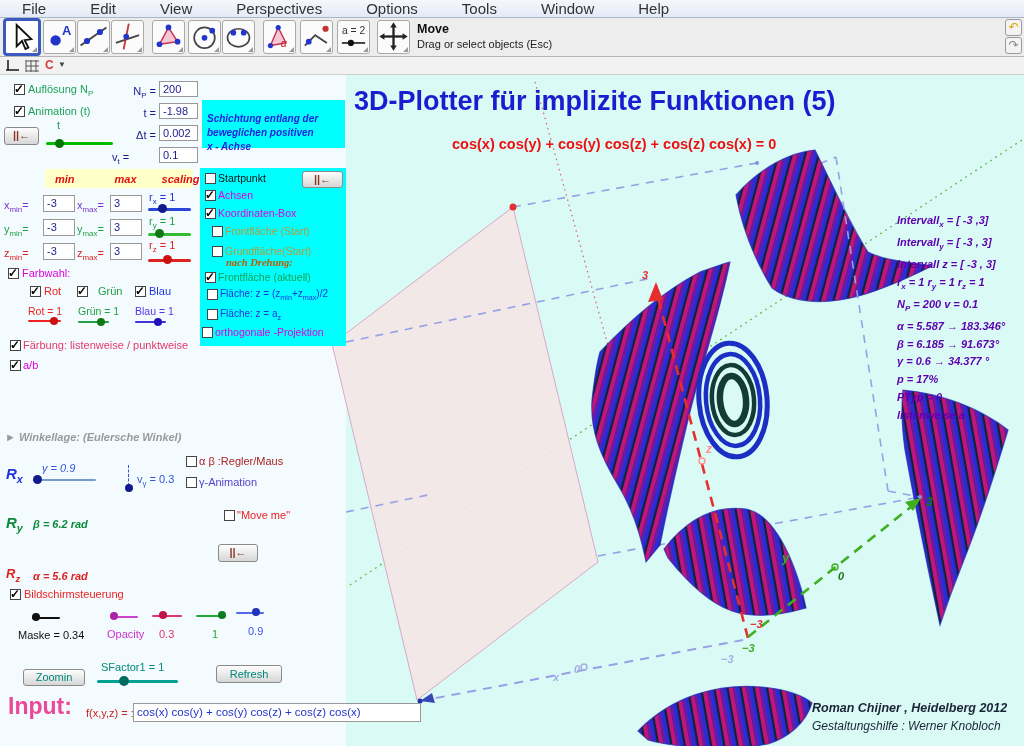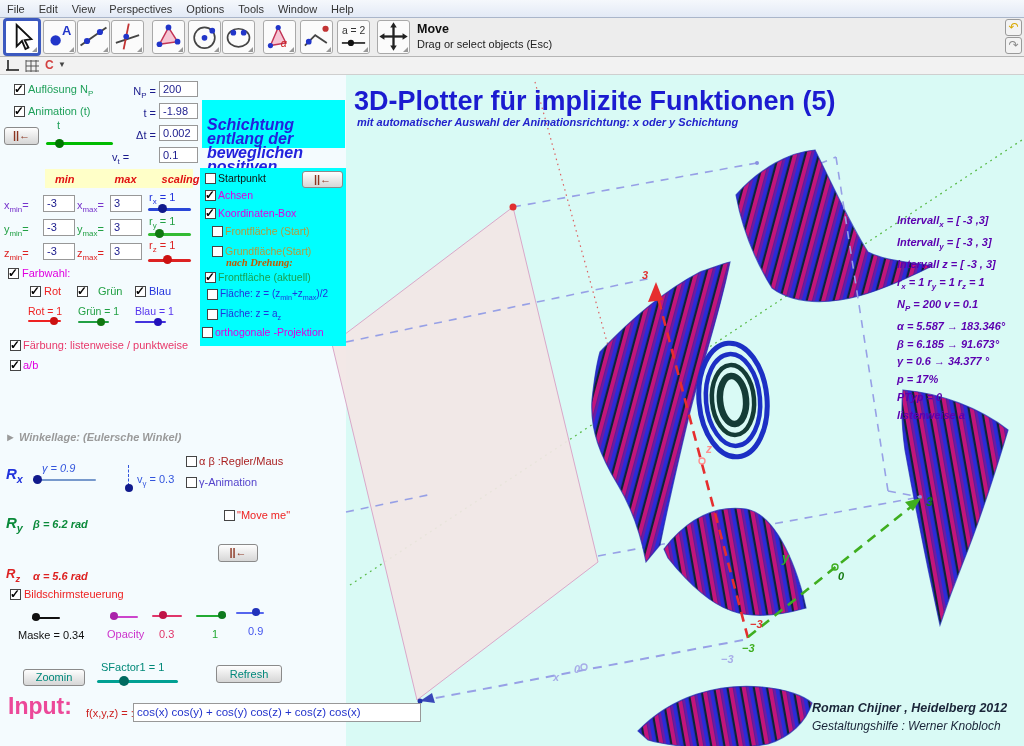--- a/index.html
+++ b/index.html
@@ -1,20 +1,20 @@
 <!DOCTYPE html>
 <html><head>
 <meta charset="utf-8">
 <style>
   html,body{margin:0;padding:0;background:#ffffff;font-family:"Liberation Sans",sans-serif;}
   #app{position:relative;width:1024px;height:746px;overflow:hidden;background:#fff;}
   .abs{position:absolute;}
   
   .menubar{position:absolute;left:0;top:0;width:1024px;height:18px;background:linear-gradient(#f5f8fc,#e3eaf6);border-bottom:1px solid #aab6ca;display:flex;align-items:center;box-sizing:border-box;}
-  .menuitem{font-size:11px;color:#333;padding:0 7px;cursor:default;}
+  .menuitem{font-size:15px;color:#333;padding:0 22px;cursor:default;}
   
   .toolbar{position:absolute;left:0;top:18px;width:1024px;height:39px;background:#ededed;border-bottom:1px solid #b5b5b5;box-sizing:border-box;}
   .tbtn{position:absolute;top:2px;width:33px;height:34px;background:#fbfbfb;border:1px solid #a9a9a9;border-radius:3px;box-sizing:border-box;}
   .tbtn.sel{top:0;width:38px;height:38px;border:3px solid #3c59c0;border-radius:4px;background:#fff;}
   .dd{position:absolute;right:1px;bottom:1px;width:0;height:0;border-left:5px solid transparent;border-bottom:5px solid #999;}
   .movename{position:absolute;left:417px;top:4px;font-size:12.5px;font-weight:bold;color:#111;}
   .movehint{position:absolute;left:417px;top:20px;font-size:11px;color:#222;}
   .ur{position:absolute;left:1005px;width:17px;height:17px;border:1px solid #9a9a9a;border-radius:3px;background:#f3f3f3;text-align:center;line-height:15px;font-size:12px;box-sizing:border-box;}
   
   .stylebar{position:absolute;left:0;top:57px;width:1024px;height:18px;background:#f2f2f2;border-bottom:1px solid #cfcfcf;box-sizing:border-box;}
@@ -23,21 +23,21 @@
   .cb{position:absolute;width:11px;height:11px;background:#fff;border:1px solid #444;box-sizing:border-box;}
   .cb.on::after{content:"✓";display:block;margin:-3px 0 0 -1px;font-size:12px;font-weight:bold;color:#000;}
   .lbl{position:absolute;font-size:11px;white-space:nowrap;}
   .field{position:absolute;background:#fff;border:1px solid #989898;box-sizing:border-box;font-size:11px;color:#1a1a8c;padding:1px 3px;white-space:nowrap;}
   .btn3d{position:absolute;background:linear-gradient(#fefefe,#d6d6d6);border:1px solid #8a8a8a;border-radius:3px;text-align:center;box-sizing:border-box;font-size:11px;cursor:default;}
   .pauselbl{color:#8b3520;font-weight:bold;font-size:11px;line-height:15px;}
   .sl{position:absolute;height:2px;border-radius:2px;}
   .dot{position:absolute;border-radius:50%;}
   sub{font-size:0.72em;}
   .cyanbox{position:absolute;background:#00ffff;}
-  .note{font-size:16px;font-weight:bold;font-style:italic;color:#2222dd;line-height:14px;padding:18px 5px;}
+  .note{font-size:10px;font-weight:bold;font-style:italic;color:#2222dd;line-height:14px;padding:12px 5px;}
   .yellowhdr{position:absolute;left:45px;top:94px;width:148px;height:19px;background:#ffffc8;display:flex;align-items:center;font-size:11px;font-weight:bold;font-style:italic;color:#e01010;}
   .citem{position:absolute;font-size:10.5px;white-space:nowrap;}
   .title{position:absolute;left:354px;top:11px;font-size:27px;font-weight:bold;color:#1b1bd0;white-space:nowrap;}
   .subtitle{position:absolute;left:357px;top:41px;font-size:11px;font-weight:bold;font-style:italic;color:#2222cc;white-space:nowrap;}
   .equation{position:absolute;left:452px;top:61px;font-size:14.5px;font-weight:bold;color:#ee1111;white-space:nowrap;}
   .info{position:absolute;left:897px;top:137px;font-size:11px;font-weight:bold;font-style:italic;color:#5c00b0;line-height:17.8px;white-space:nowrap;}
   .credits1{position:absolute;left:812px;top:626px;font-size:12.5px;font-weight:bold;font-style:italic;color:#1a2438;white-space:nowrap;}
   .credits2{position:absolute;left:812px;top:644px;font-size:12px;font-style:italic;color:#1a2438;white-space:nowrap;}
   .svgt{font-family:"Liberation Sans",sans-serif;font-style:italic;font-weight:bold;}
 </style>
@@ -245,21 +245,21 @@
       <text x="742" y="652" class="svgt" font-size="11" fill="#3fae1f">−3</text>
       <text x="721" y="663" class="svgt" font-size="11" fill="#a7ade8">−3</text>
       <text x="553" y="681" class="svgt" font-size="11" fill="#a7ade8">x</text>
       <text x="574" y="673" class="svgt" font-size="11" fill="#a7ade8">0</text>
 
       <circle cx="513" cy="207" r="3.5" fill="#e03030"></circle>
     </svg>
 
     
     <div class="title">3D-Plotter für implizite  Funktionen (5)</div>
-    <div class="subtitle">mit automatischer Auswahl der Animationsrichtung: x oder y Schichtung</div>
+    <div class="equation">cos(x) cos(y) + cos(y) cos(z) + cos(z) cos(x) = 0</div>
 
     <div class="info">
       <div><span>Intervall</span><sub>x</sub><span> = [ -3 ,3]</span></div>
       <div><span>Intervall</span><sub>y</sub><span> = [ -3  , 3]</span></div>
       <div><span>Intervall z = [  -3 , 3]</span></div>
       <div><span>r</span><sub>x</sub><span> = 1  r</span><sub>y</sub><span> = 1  r</span><sub>z</sub><span> = 1</span></div>
       <div><span>N</span><sub>P</sub><span> = 200   v = 0.1</span></div>
       <div><span>α = 5.587  →  183.346°</span></div>
       <div><span>β = 6.185  →  91.673°</span></div>
       <div><span>γ = 0.6  →  34.377 °</span></div>

